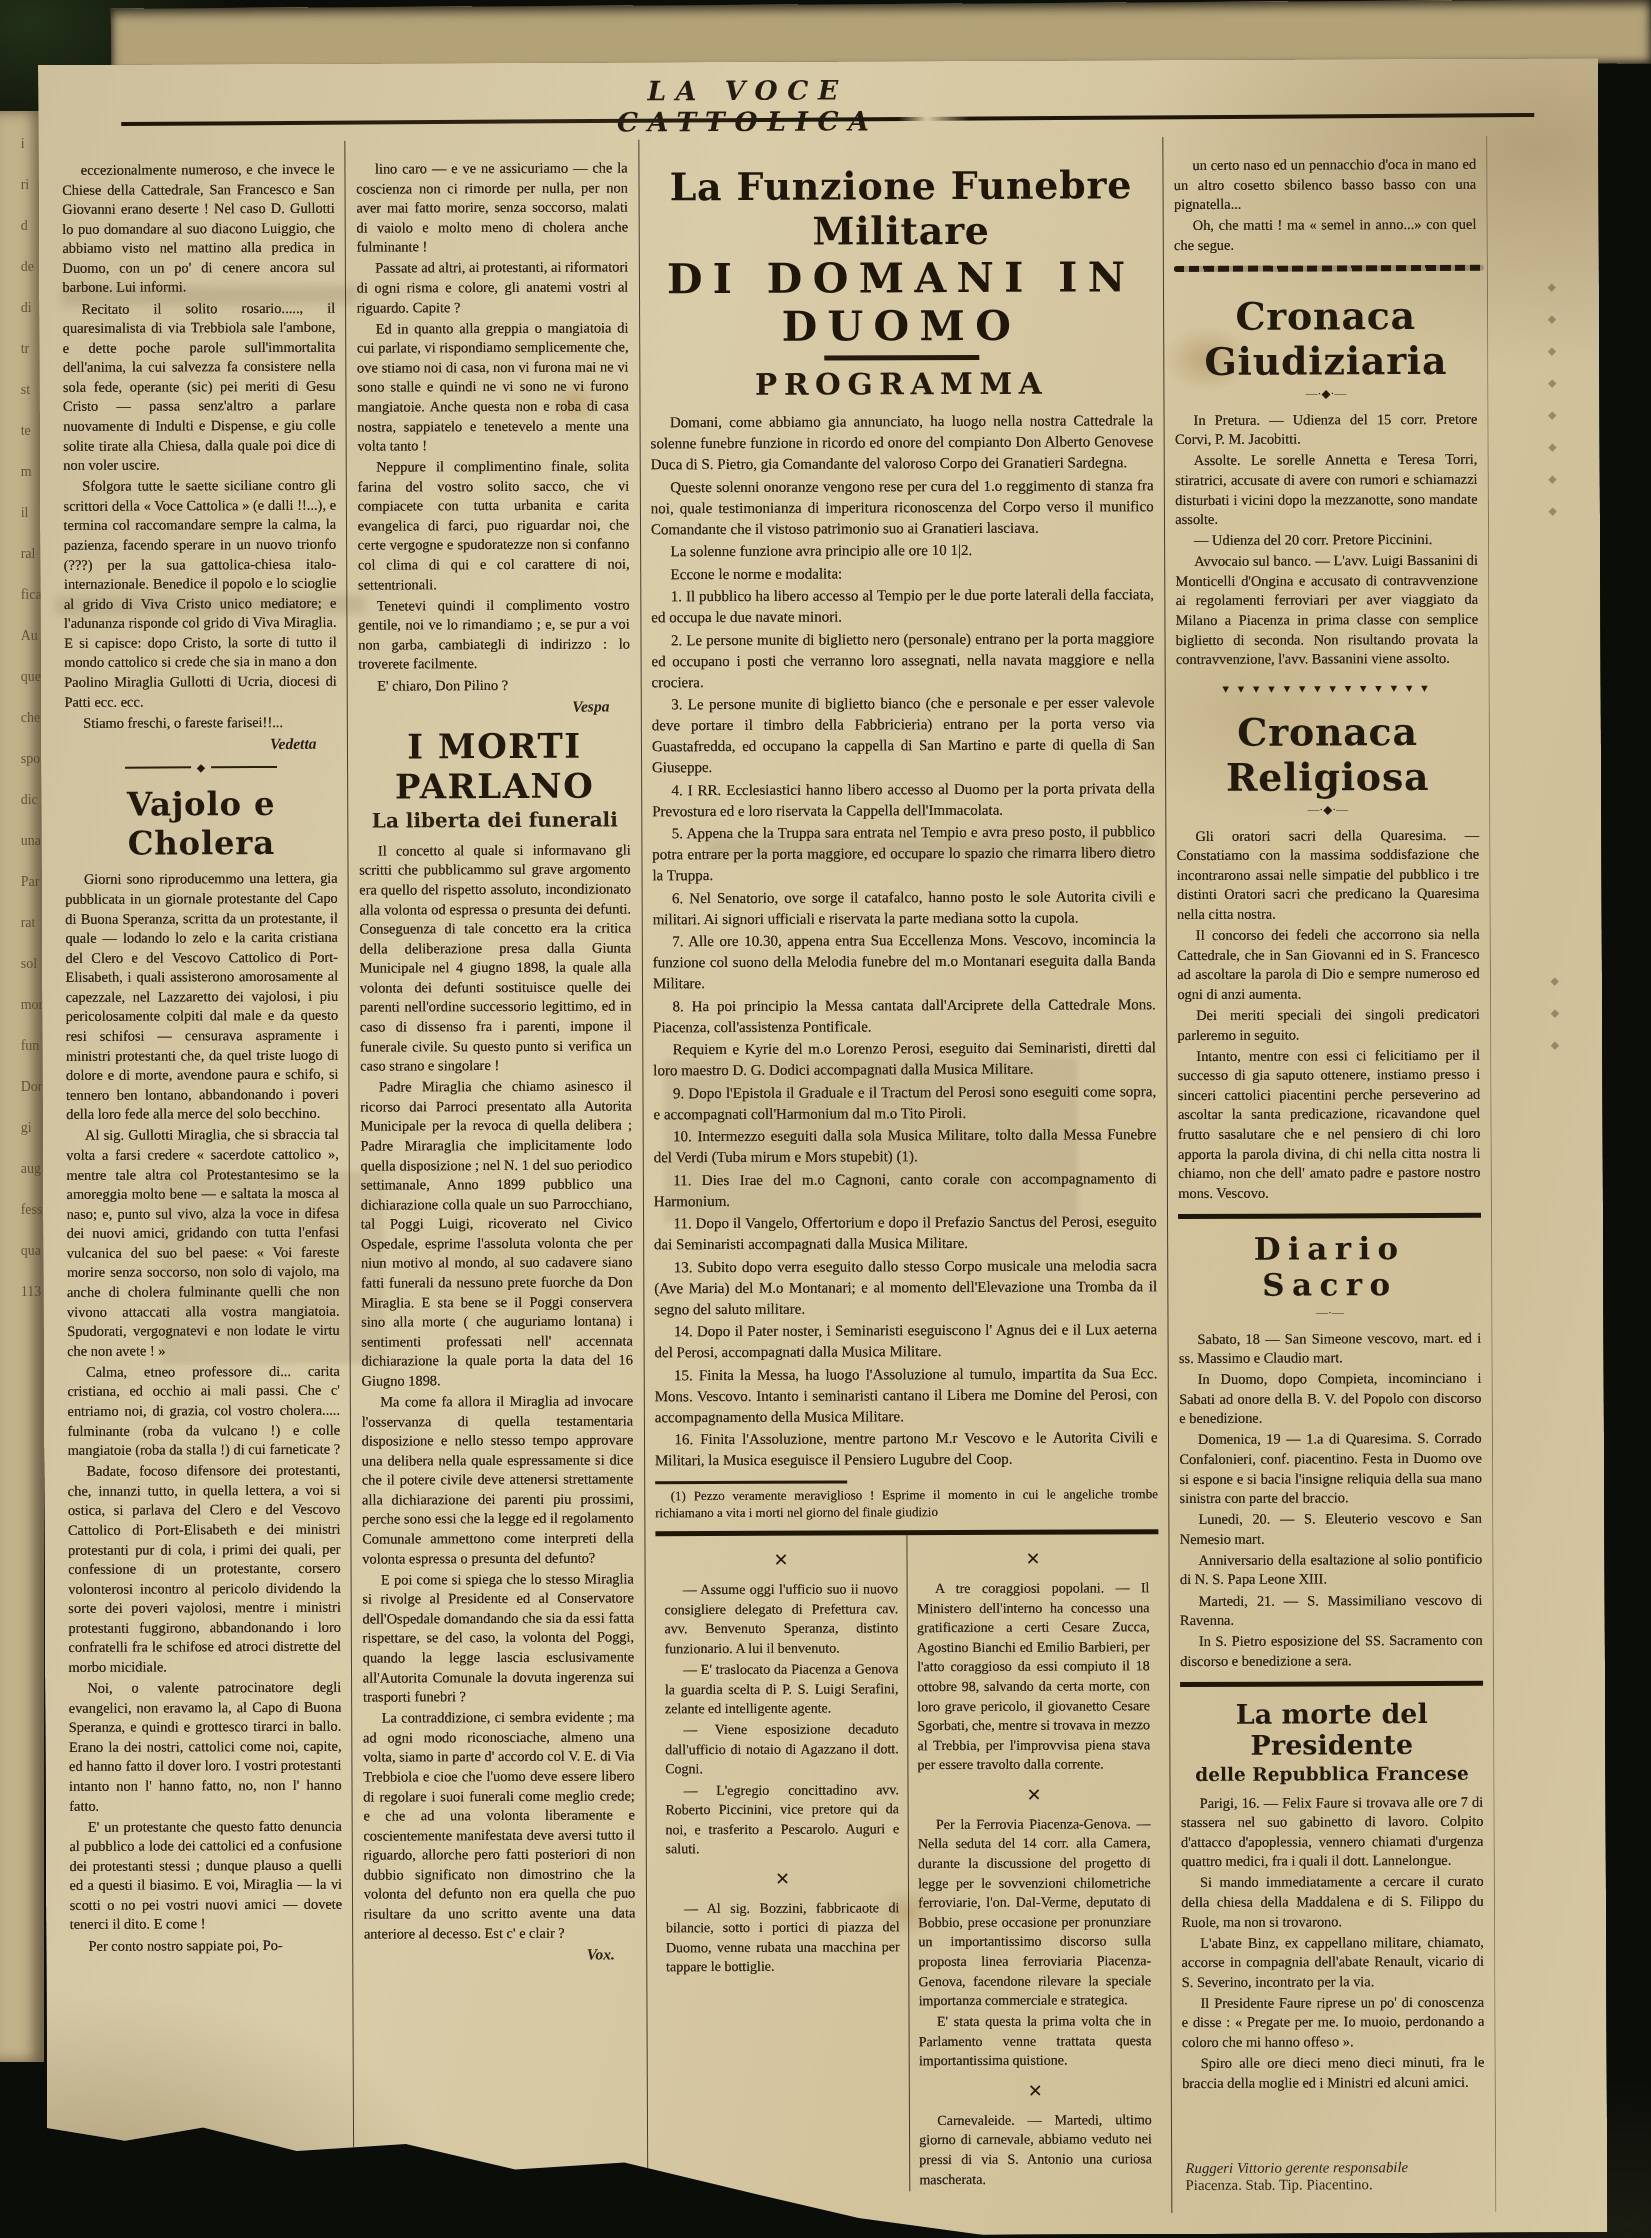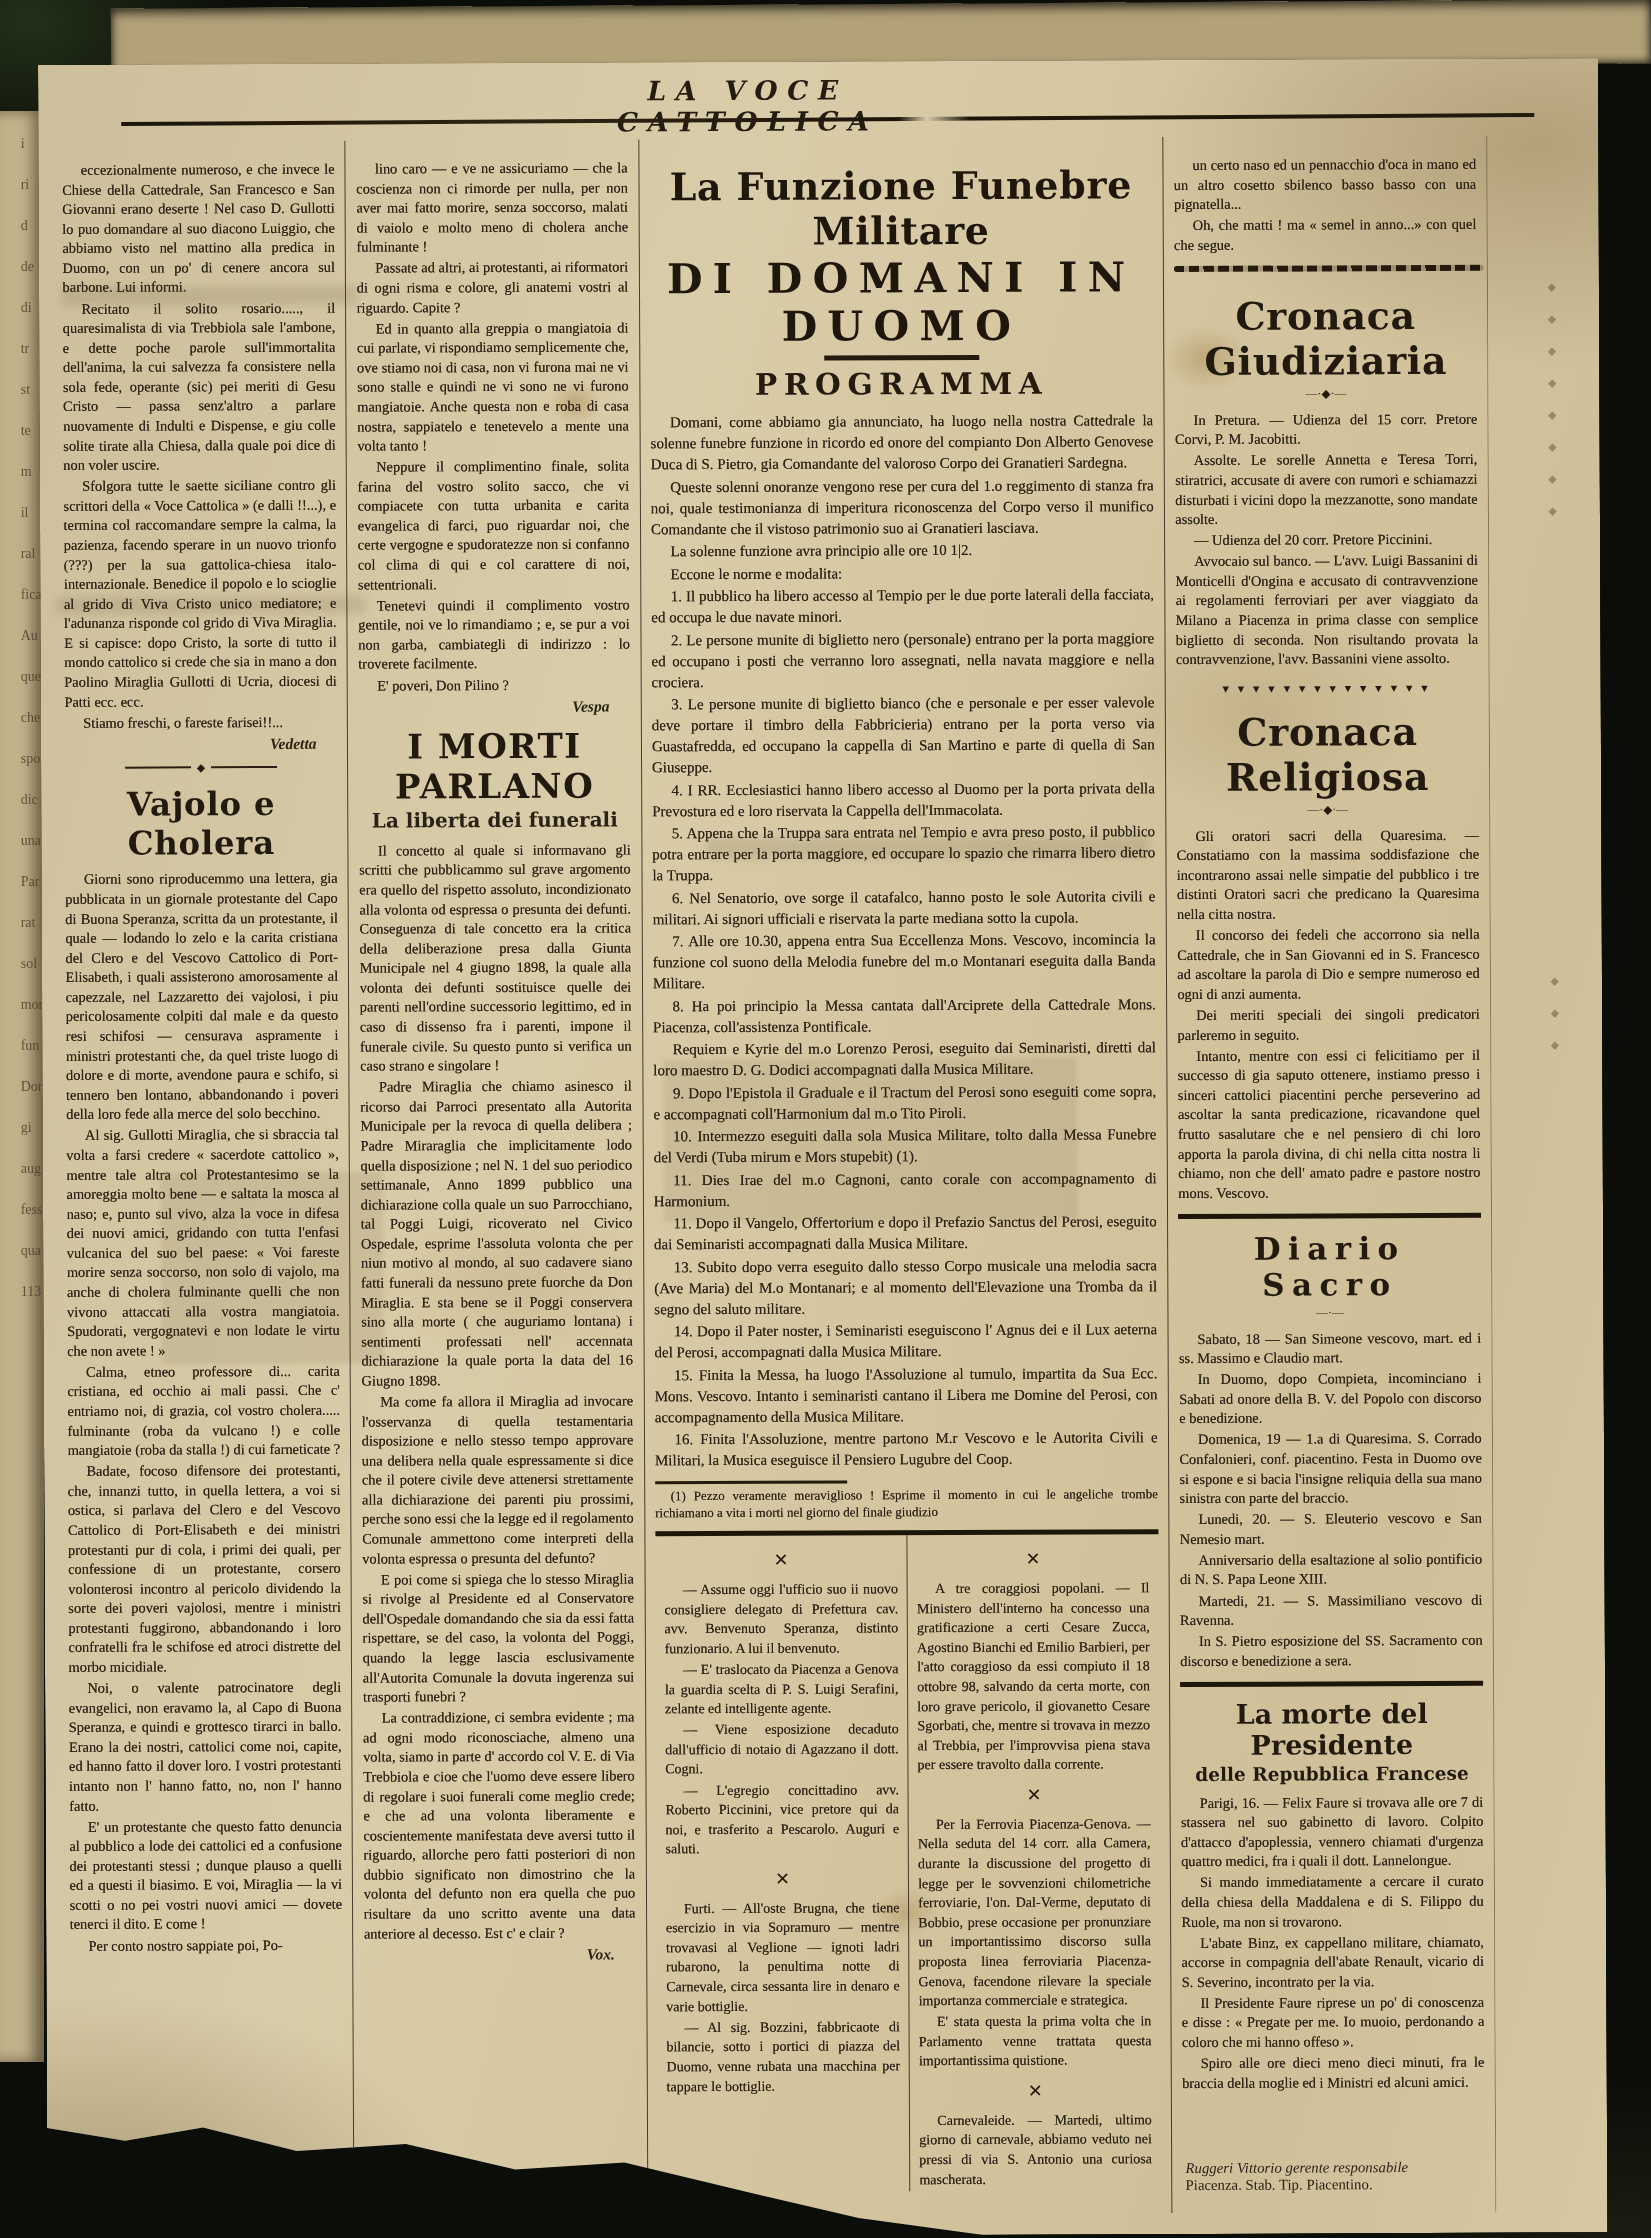--- a/index.html
+++ b/index.html
@@ -181,21 +181,21 @@
           </div>
       </div>
 
       <div class="col col2">
         <div>
             <p class="par">lino caro — e ve ne assicuriamo — che la coscienza non ci rimorde per nulla, per non aver mai fatto morire, senza soccorso, malati di vaiolo e molto meno di cholera anche fulminante !</p>
             <p class="par">Passate ad altri, ai protestanti, ai riformatori di ogni risma e colore, gli anatemi vostri al riguardo. Capite ?</p>
             <p class="par">Ed in quanto alla greppia o mangiatoia di cui parlate, vi rispondiamo semplicemente che, ove stiamo noi di casa, non vi furona mai ne vi sono stalle e quindi ne vi sono ne vi furono mangiatoie. Anche questa non e roba di casa nostra, sappiatelo e tenetevelo a mente una volta tanto !</p>
             <p class="par">Neppure il complimentino finale, solita farina del vostro solito sacco, che vi compiacete con tutta urbanita e carita evangelica di farci, puo riguardar noi, che certe vergogne e spudoratezze non si confanno col clima di qui e col carattere di noi, settentrionali.</p>
             <p class="par">Tenetevi quindi il complimento vostro gentile, noi ve lo rimandiamo ; e, se pur a voi non garba, cambiategli di indirizzo : lo troverete facilmente.</p>
-            <p class="par">E' poveri, Don Pilino ?</p>
+            <p class="par">E' chiaro, Don Pilino ?</p>
           </div>
         <div class="sig">Vespa</div>
         <h2 class="sec-head h-morti">I MORTI PARLANO</h2>
         <div class="h-sub">La liberta dei funerali</div>
         <div>
             <p class="par">Il concetto al quale si informavano gli scritti che pubblicammo sul grave argomento era quello del rispetto assoluto, incondizionato alla volonta od espressa o presunta dei defunti. Conseguenza di tale concetto era la critica della deliberazione presa dalla Giunta Municipale nel 4 giugno 1898, la quale alla volonta dei defunti sostituisce quelle dei parenti nell'ordine successorio legittimo, ed in caso di dissenso fra i parenti, impone il funerale civile. Su questo punto si verifica un caso strano e singolare !</p>
             <p class="par">Padre Miraglia che chiamo asinesco il ricorso dai Parroci presentato alla Autorita Municipale per la revoca di quella delibera ; Padre Miraraglia che implicitamente lodo quella disposizione ; nel N. 1 del suo periodico settimanale, Anno 1899 pubblico una dichiarazione colla quale un suo Parrocchiano, tal Poggi Luigi, ricoverato nel Civico Ospedale, esprime l'assoluta volonta che per niun motivo al mondo, al suo cadavere siano fatti funerali da nessuno prete fuorche da Don Miraglia. E sta bene se il Poggi conservera sino alla morte ( che auguriamo lontana) i sentimenti professati nell' accennata dichiarazione la quale porta la data del 16 Giugno 1898.</p>
             <p class="par">Ma come fa allora il Miraglia ad invocare l'osservanza di quella testamentaria disposizione e nello stesso tempo approvare una delibera nella quale espressamente si dice che il potere civile deve attenersi strettamente alla dichiarazione dei parenti piu prossimi, perche sono essi che la legge ed il regolamento Comunale ammettono come interpreti della volonta espressa o presunta del defunto?</p>
             <p class="par">E poi come si spiega che lo stesso Miraglia si rivolge al Presidente ed al Conservatore dell'Ospedale domandando che sia da essi fatta rispettare, se del caso, la volonta del Poggi, quando la legge lascia esclusivamente all'Autorita Comunale la dovuta ingerenza sui trasporti funebri ?</p>
             <p class="par">La contraddizione, ci sembra evidente ; ma ad ogni modo riconosciache, almeno una volta, siamo in parte d' accordo col V. E. di Via Trebbiola e cioe che l'uomo deve essere libero di regolare i suoi funerali come meglio crede; e che ad una volonta liberamente e coscientemente manifestata deve aversi tutto il riguardo, allorche pero fatti posteriori di non dubbio significato non dimostrino che la volonta del defunto non era quella che puo risultare da uno scritto avente una data anteriore al decesso. Est c' e clair ?</p>
@@ -240,21 +240,20 @@
           <div class="subcol">
             <div class="x-div"></div>
             <div>
                 <p class="par">— Assume oggi l'ufficio suo ii nuovo consigliere delegato di Prefettura cav. avv. Benvenuto Speranza, distinto funzionario. A lui il benvenuto.</p>
                 <p class="par">— E' traslocato da Piacenza a Genova la guardia scelta di P. S. Luigi Serafini, zelante ed intelligente agente.</p>
                 <p class="par">— Viene esposizione decaduto dall'ufficio di notaio di Agazzano il dott. Cogni.</p>
                 <p class="par">— L'egregio concittadino avv. Roberto Piccinini, vice pretore qui da noi, e trasferito a Pescarolo. Auguri e saluti.</p>
               </div>
             <div class="x-div"></div>
             <div>
-                <p class="par">Furti. — All'oste Brugna, che tiene esercizio in via Sopramuro — mentre trovavasi al Veglione — ignoti ladri rubarono, la penultima notte di Carnevale, circa sessanta lire in denaro e varie bottiglie.</p>
                 <p class="par">— Al sig. Bozzini, fabbricaote di bilancie, sotto i portici di piazza del Duomo, venne rubata una macchina per tappare le bottiglie.</p>
               </div>
 
           </div>
           <div class="subcol subcol-r">
             <div class="x-div"></div>
             <div>
                 <p class="par">A tre coraggiosi popolani. — Il Ministero dell'interno ha concesso una gratificazione a certi Cesare Zucca, Agostino Bianchi ed Emilio Barbieri, per l'atto coraggioso da essi compiuto il 18 ottobre 98, salvando da certa morte, con loro grave pericolo, il giovanetto Cesare Sgorbati, che, mentre si trovava in mezzo al Trebbia, per l'improvvisa piena stava per essere travolto dalla corrente.</p>
               </div>
             <div class="x-div"></div>

